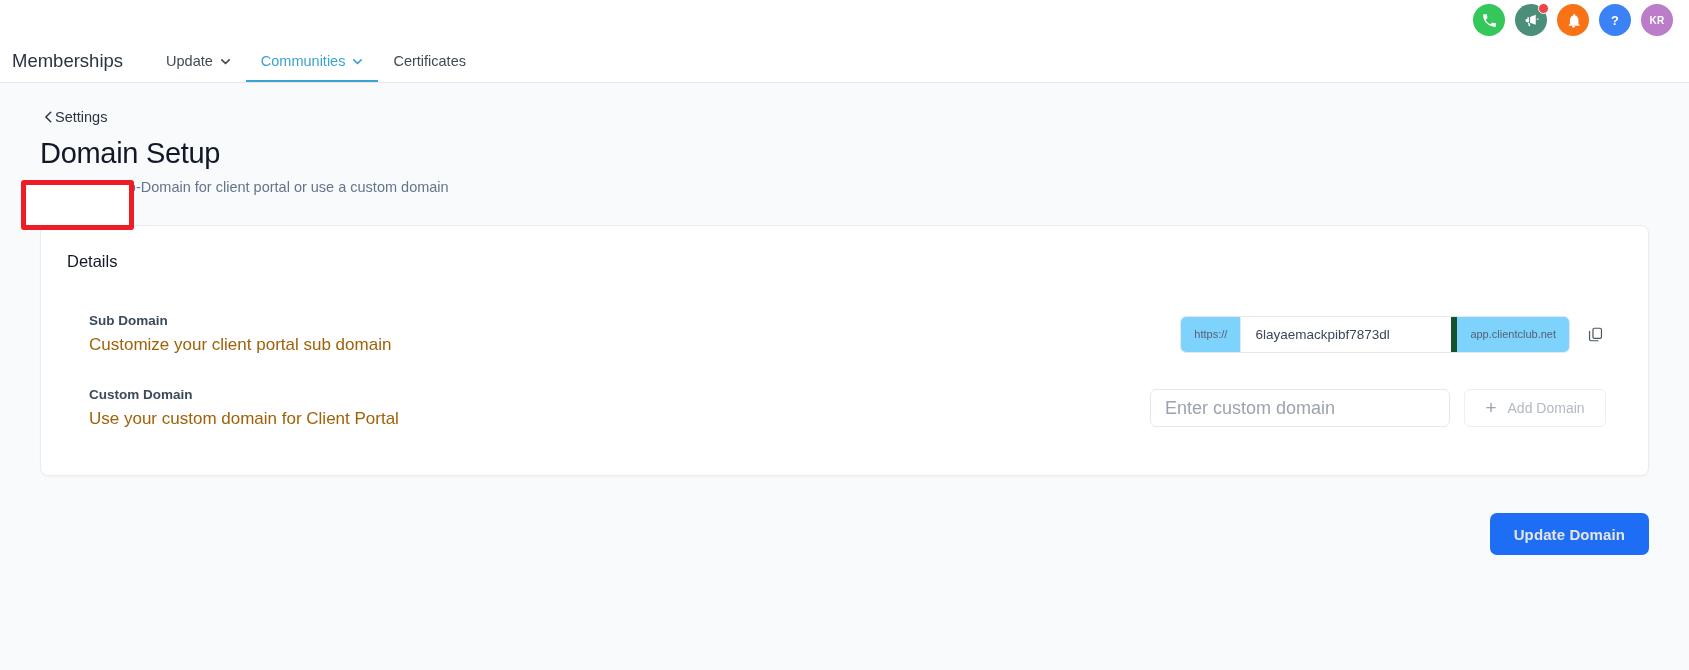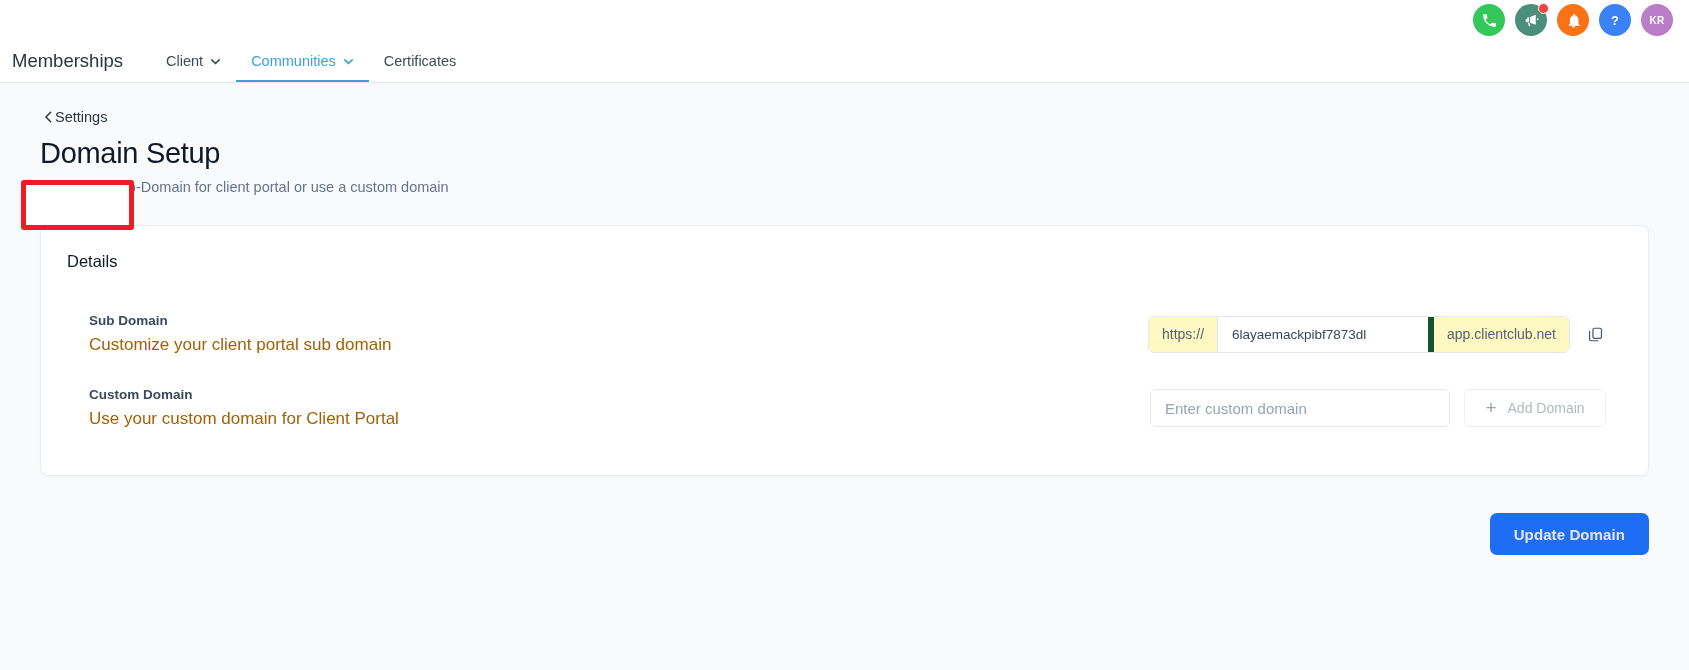--- a/index.html
+++ b/index.html
@@ -177,23 +177,23 @@
     border: 1px solid #e3e8ef;
     border-radius: 6px;
     overflow: hidden;
     height: 37px;
     background: #ffffff;
   }
   .ig-prefix, .ig-suffix {
     display: flex;
     align-items: center;
     padding: 0 13px;
-    font-size: 14px;
+    font-size: 11px;
     color: #566173;
-    background: #fef9c3;
+    background: #7dd3fc;
     white-space: nowrap;
   }
   .ig-prefix { border-right: 1px solid #e3e8ef; }
   .ig-suffix { border-left: 6px solid #14532d; }
   .ig-input {
     border: 0;
     outline: none;
     font-family: inherit;
     font-size: 13.5px;
     color: #3c4757;
@@ -211,21 +211,21 @@
     padding: 0;
   }
 
   .text-input {
     width: 300px;
     height: 38px;
     border: 1px solid #e3e8ef;
     border-radius: 6px;
     padding: 0 14px;
     font-family: inherit;
-    font-size: 15px;
+    font-size: 18px;
     color: #3c4757;
     outline: none;
     background: #ffffff;
   }
   .text-input::placeholder { color: #9aa3af; }
 
   .ghost-btn {
     height: 38px;
     min-width: 142px;
     display: flex;
@@ -304,21 +304,21 @@
       <span>KR</span>
     </div>
 
   </div>
 </div>
 
 <div class="navbar">
   <div class="brand">Memberships</div>
 
   <div class="nav-item">
-    <span>Client</span>
+    <span>Update</span>
     <span class="caret">
       <svg width="11" height="11" viewBox="0 0 12 12" fill="none" aria-hidden="true">
         <path d="M2 4.2L6 8.2L10 4.2" stroke="#3f4a56" stroke-width="1.8" stroke-linecap="round" stroke-linejoin="round"></path>
       </svg>
     </span>
   </div>
 
   <div class="nav-item active">
     <span>Communities</span>
     <span class="caret">

